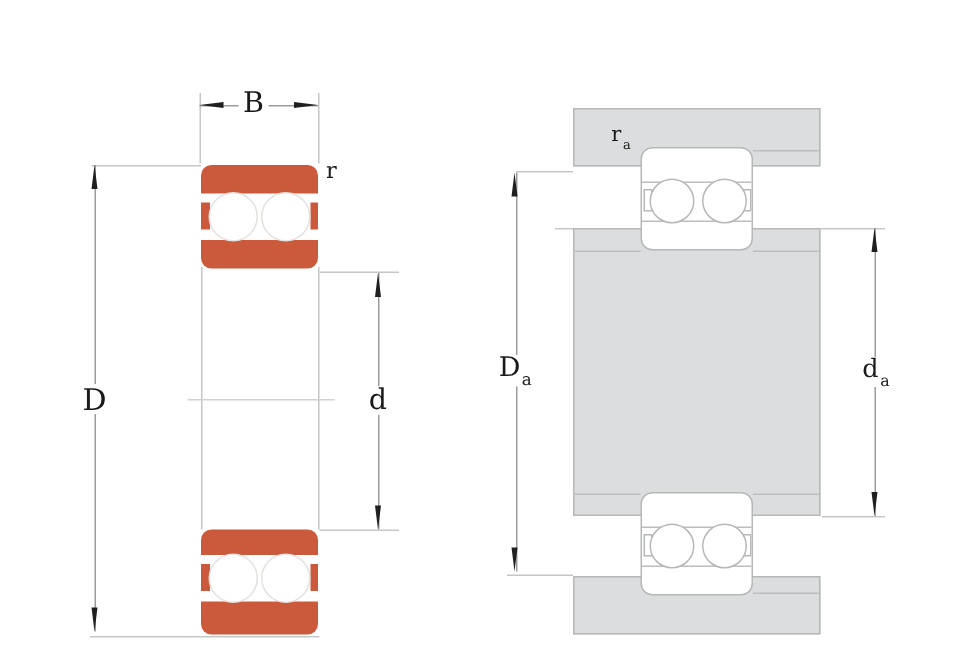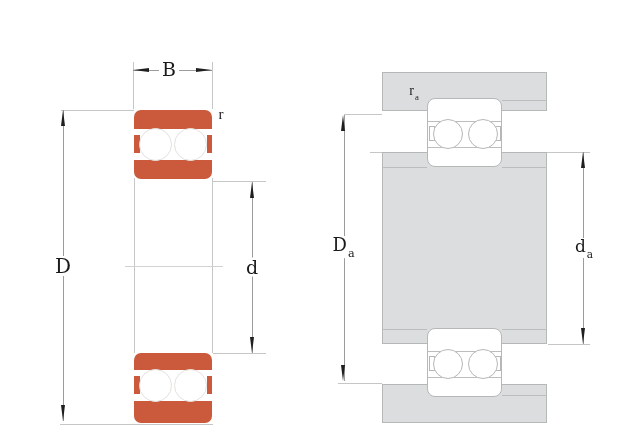--- a/index.html
+++ b/index.html
@@ -13,21 +13,21 @@
   .bore{background:var(--ext-line,#c5c7c7);}
   
   .arr-up{position:absolute;width:0;height:0;border-left:2.5px solid transparent;border-right:2.5px solid transparent;border-bottom:16px solid var(--arrow,#1f1f1f);}
   .arr-down{position:absolute;width:0;height:0;border-left:2.5px solid transparent;border-right:2.5px solid transparent;border-top:16px solid var(--arrow,#1f1f1f);}
   .arr-left{position:absolute;width:0;height:0;border-top:2.5px solid transparent;border-bottom:2.5px solid transparent;border-right:16px solid var(--arrow,#1f1f1f);}
   .arr-right{position:absolute;width:0;height:0;border-top:2.5px solid transparent;border-bottom:2.5px solid transparent;border-left:16px solid var(--arrow,#1f1f1f);}
   
   .dlabel{position:absolute;transform:translate(-50%,-50%);background:var(--background,#fff);
           padding:0 3px;color:var(--text,#1a1a1a);line-height:1;white-space:nowrap;}
   .dlabel sub{font-size:0.62em;position:relative;bottom:-0.15em;margin-left:1px;}
-  .nobg{background:transparent;font-family:Liberation Serif, serif;}
+  .nobg{background:transparent;}
   
   .orange{position:absolute;background:var(--bearing-fill,#cb5a3c);}
   .band{position:absolute;background:var(--background,#fff);}
   .ballL{position:absolute;border-radius:50%;background:#fff;border:1px solid var(--ball-outline,#e4e1de);box-sizing:border-box;}
   
   .steel{position:absolute;background:var(--steel-fill,#dcddde);border:1px solid var(--outline,#b6b8b8);box-sizing:border-box;}
   .thin{position:absolute;height:1px;background:var(--inner-line,#bcbebe);}
   .bearing-white{position:absolute;background:#fff;border:1px solid var(--outline,#b6b8b8);border-radius:8px;box-sizing:border-box;}
   .ballR{position:absolute;border-radius:50%;background:#fff;border:1px solid var(--outline,#b6b8b8);box-sizing:border-box;}
   .tabR{position:absolute;background:#fff;border:1px solid var(--outline,#b6b8b8);box-sizing:border-box;}

